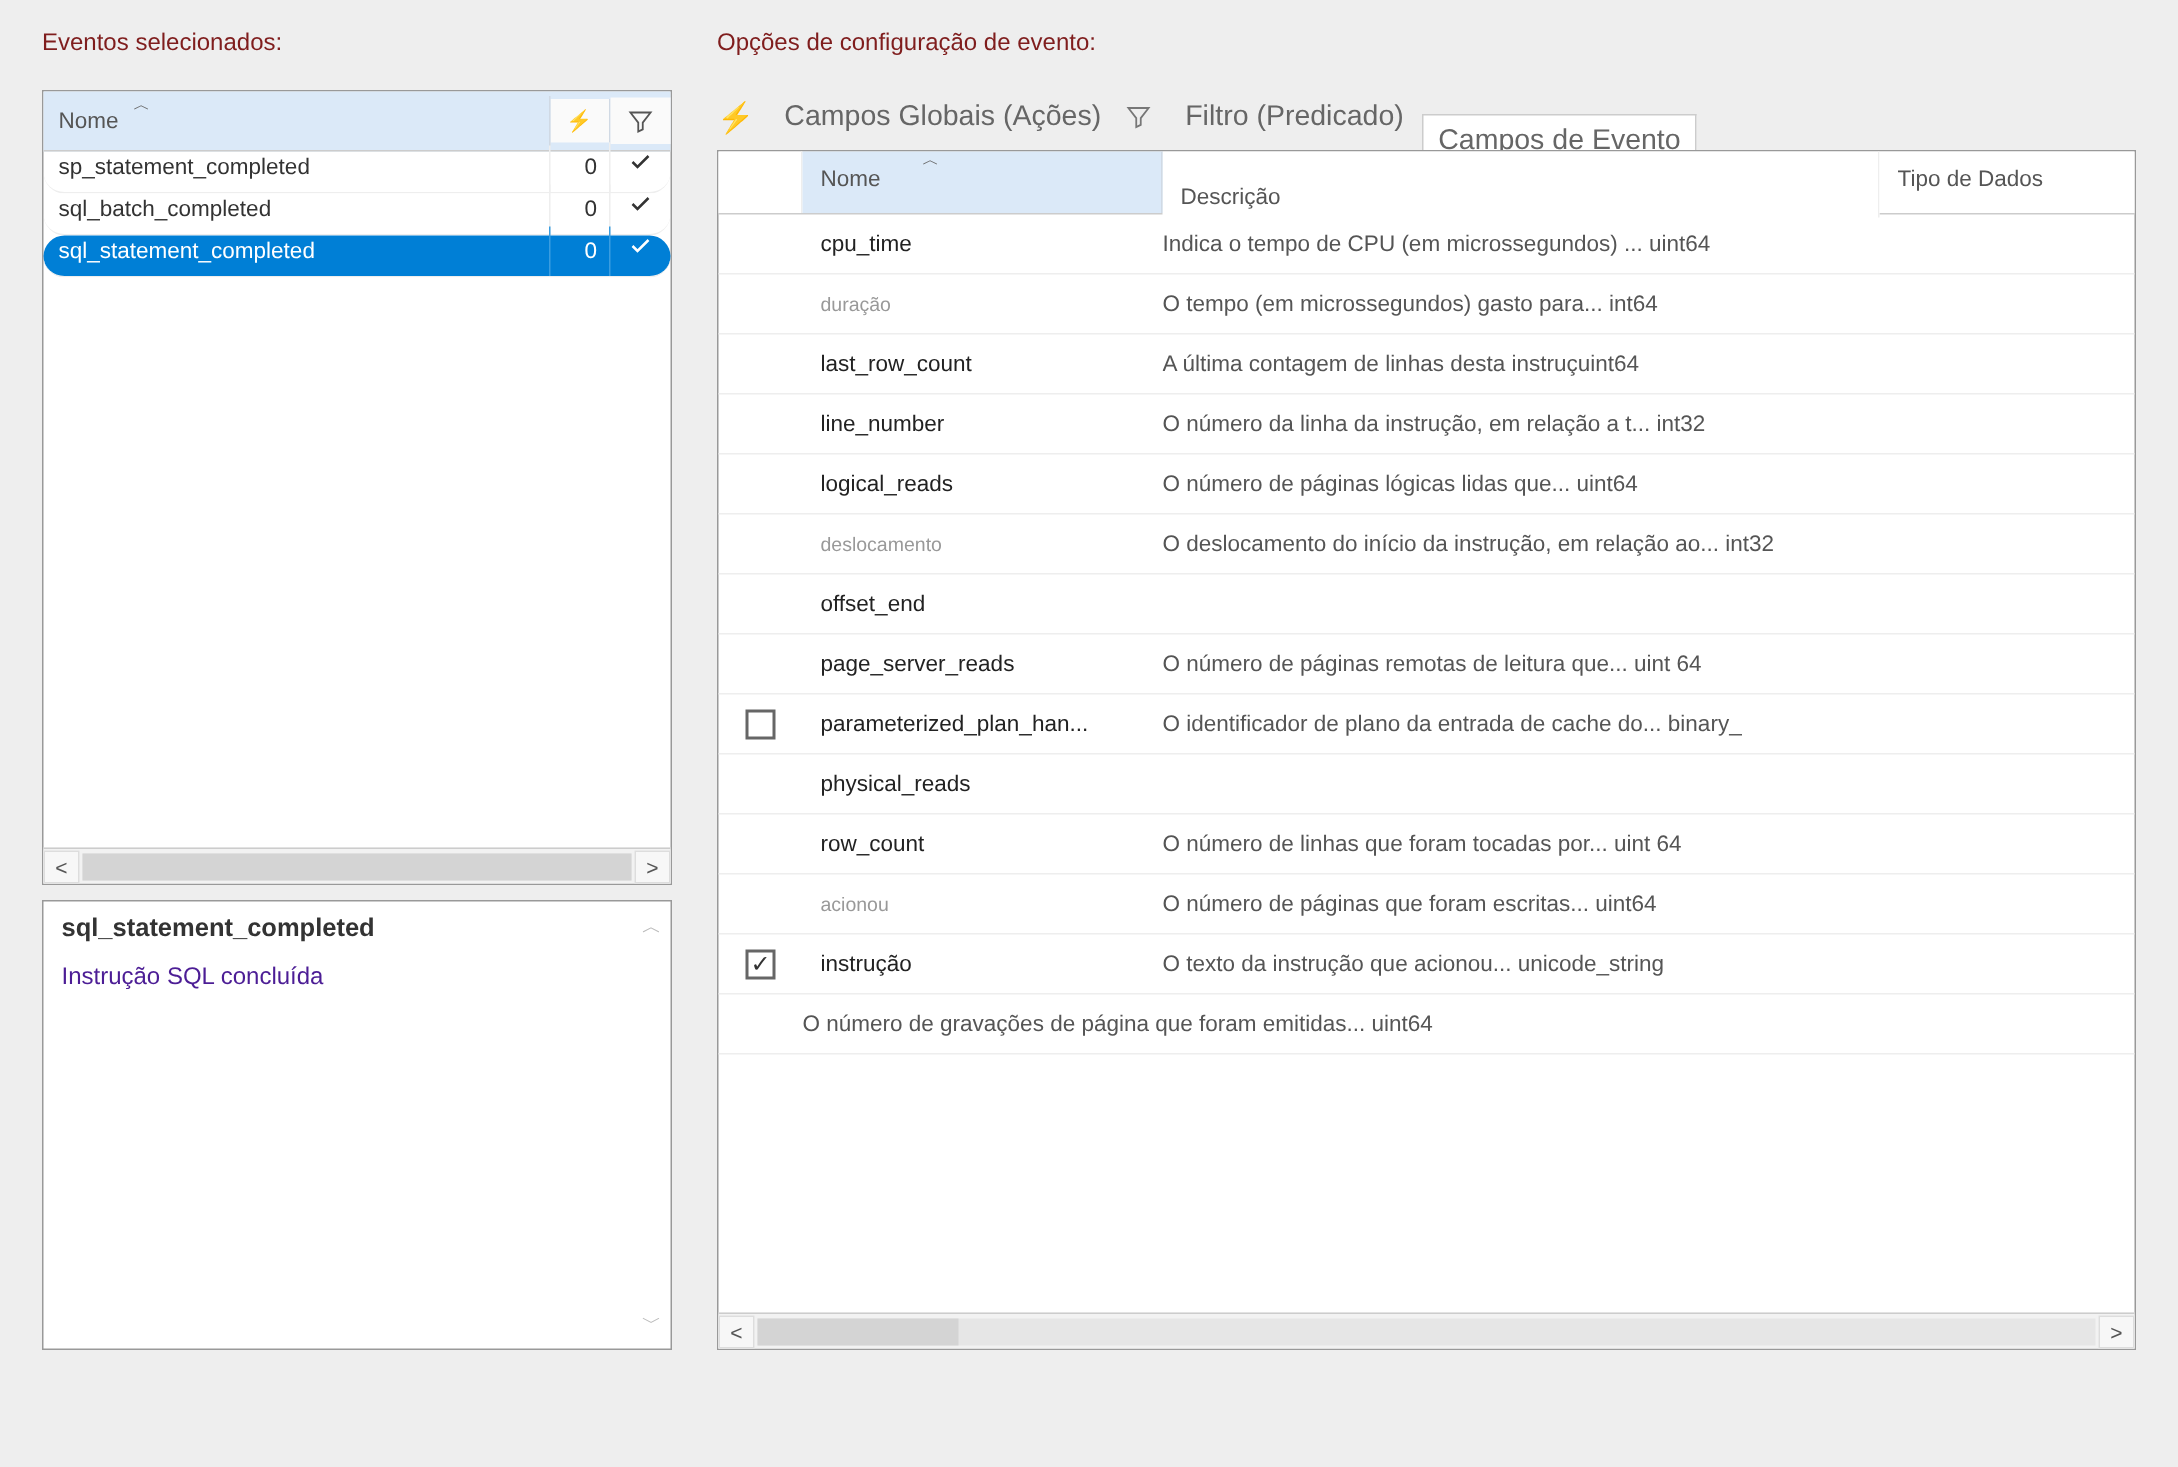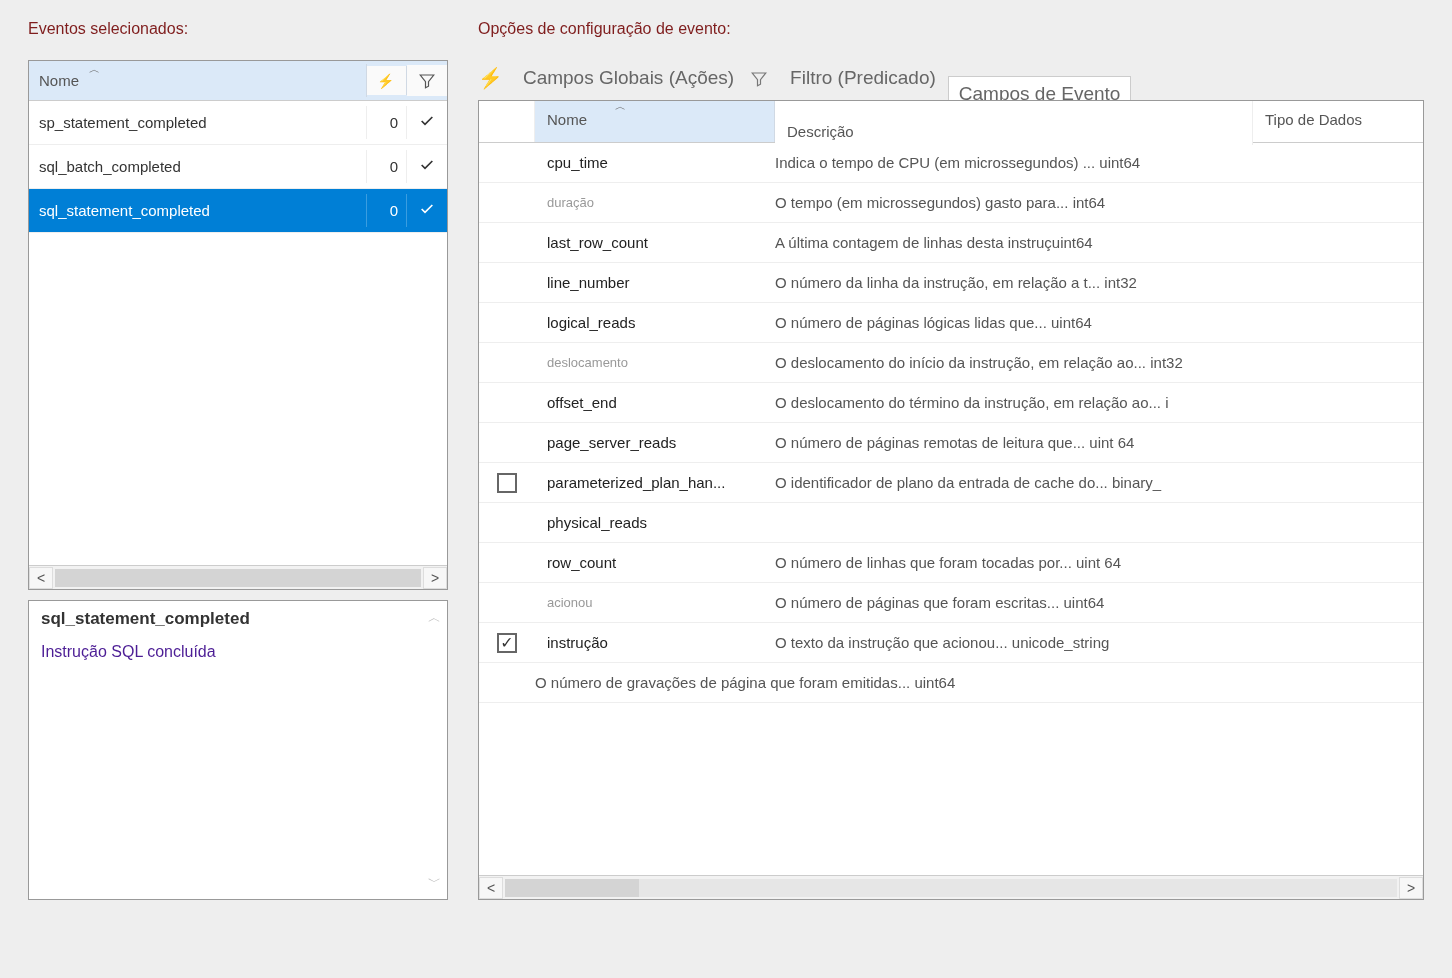--- a/index.html
+++ b/index.html
@@ -63,22 +63,23 @@
   padding: 6px 0;
   background: #fafafa;
   border-right: 1px solid #d0d9e4;
 }
 .icon-col.last { border-right: none; }
 .lightning-icon-sm { color: #e6a817; font-size: 14px; }
 .filter-icon svg { display:inline-block; vertical-align:middle; }
 .event-row {
   display: flex;
   border-bottom: 1px solid #eee;
-  height: 44px;
-  align-items: center;
+  height: 28px;
+  align-items: flex-end;
+  border-radius: 16px;
 }
 .event-row.selected {
   background: #007fd6;
   color: #fff;
 }
 .event-row .name-cell {
   flex: 1;
   padding: 8px 10px;
   border-right: 1px solid #eee;
 }
@@ -322,21 +323,20 @@
             <div class="fdesc">O número de páginas lógicas lidas que... uint64</div>
           </div>
           <div class="field-row">
             <div class="chk"></div>
             <div class="fname dim">deslocamento</div>
             <div class="fdesc">O deslocamento do início da instrução, em relação ao... int32</div>
           </div>
           <div class="field-row">
             <div class="chk"></div>
             <div class="fname">offset_end</div>
-            <div class="fdesc">O deslocamento do término da instrução, em relação ao... i</div>
           </div>
           <div class="field-row">
             <div class="chk"></div>
             <div class="fname">page_server_reads</div>
             <div class="fdesc">O número de páginas remotas de leitura que... uint 64</div>
           </div>
           <div class="field-row">
             <div class="chk">
               <span class="chkbox"></span>
             </div>

